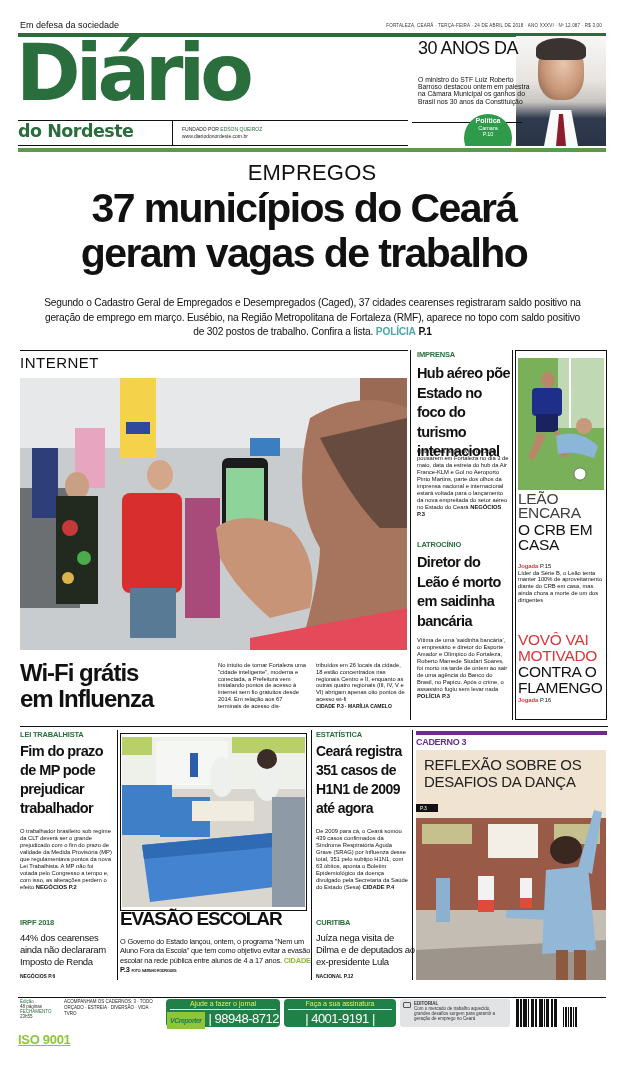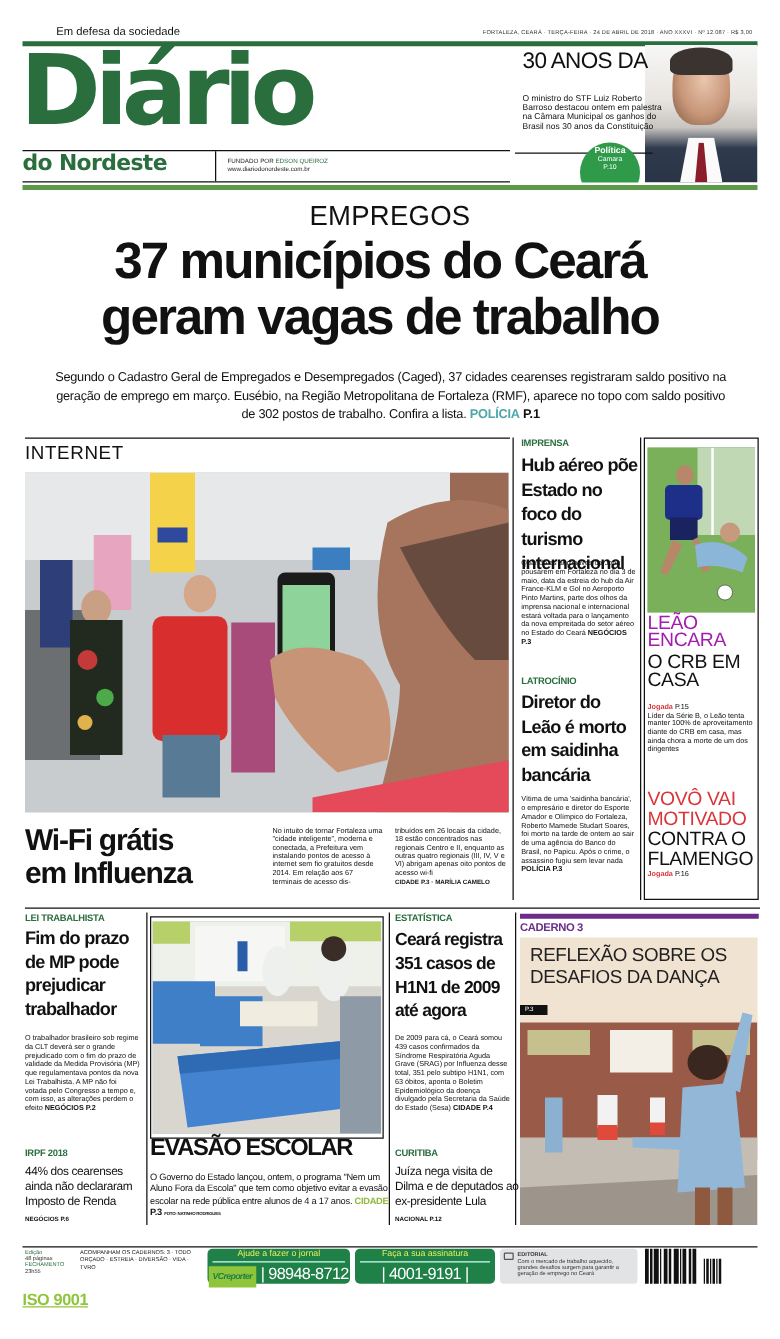--- a/index.html
+++ b/index.html
@@ -1,21 +1,21 @@
 <!DOCTYPE html>
 <html><head>
 <meta charset="utf-8">
 <style>
   * { box-sizing: border-box; margin: 0; padding: 0; }
   html, body { width: 624px; height: 1071px; background: #fff; overflow: hidden; }
   body { font-family: "Liberation Sans", "DejaVu Sans", sans-serif; color: #111; position: relative; }
   .abs { position: absolute; }
 
   
-  .tagline { left: 20px; top: 20px; font-size: 9px; margin-left: 25px; }
+  .tagline { left: 20px; top: 20px; font-size: 9px; }
   .dateline { right: 22px; top: 23px; font-size: 4.5px; letter-spacing: 0.2px; color: #333; white-space: nowrap; }
   .rule-top { left: 18px; top: 33px; width: 588px; height: 4px; background: #2a6e3e; }
 
   
   .logo-diario { left: 16px; top: 34px; font-family: "DejaVu Sans", sans-serif; font-weight: bold; font-size: 78px; letter-spacing: -5px; color: #2a6e3e; line-height: 1; }
   .logo-rule { left: 18px; top: 120px; width: 390px; height: 1px; background: #111; }
   .logo-nordeste { left: 18px; top: 121px; font-family: "DejaVu Sans", sans-serif; font-weight: bold; font-size: 17.5px; color: #2a6e3e; letter-spacing: -0.5px; }
   .logo-divider { left: 172px; top: 121px; width: 1px; height: 24px; background: #111; }
   .founded { left: 182px; top: 126px; font-size: 5px; line-height: 6.5px; color: #222; }
   .founded span.g { color: #2a6e3e; }
@@ -59,21 +59,21 @@
   .rc-text { font-size: 5.8px; line-height: 7px; }
   .hub-label { left: 417px; top: 350px; }
   .hub-title { left: 417px; top: 364px; width: 95px; }
   .hub-text { left: 417px; top: 448px; width: 92px; }
   .lat-label { left: 417px; top: 540px; }
   .lat-title { left: 417px; top: 553px; width: 95px; }
   .lat-text { left: 417px; top 637px; width: 92px; top: 637px; }
   .vline-r { left: 512px; top: 350px; width: 1px; height: 370px; background: #111; }
   .sport-box { left: 515px; top: 350px; width: 92px; height: 370px; border: 1px solid #111; }
   .sport-photo { left: 518px; top: 358px; width: 86px; height: 132px; overflow: hidden; background: #6aa050; }
-  .sport-h1 { left: 518px; top: 492px; font-size: 15.5px; line-height: 14px; color: #a21caf; letter-spacing: -0.3px; }
+  .sport-h1 { left: 518px; top: 492px; font-size: 15.5px; line-height: 14px; color: #404040; letter-spacing: -0.3px; }
   .sport-h2 { left: 518px; top: 522px; font-size: 15.5px; line-height: 15px; color: #111; letter-spacing: -0.3px; }
   .sport-meta { left: 518px; top: 563px; width: 88px; font-size: 5.8px; line-height: 6.7px; }
   .jogada { color: #d9363a; font-weight: bold; }
   .sport2-h1 { left: 518px; top: 632px; font-size: 15.5px; line-height: 16px; color: #d9363a; letter-spacing: -0.3px; }
   .sport2-h2 { left: 518px; top: 664px; font-size: 15.5px; line-height: 16px; color: #111; letter-spacing: -0.3px; }
   .sport2-meta { left: 518px; top: 697px; font-size: 5.8px; }
 
   
   .rule-low { left: 20px; top: 726px; width: 588px; height: 1px; background: #111; }
   .lt-label { left: 20px; top: 730px; }

